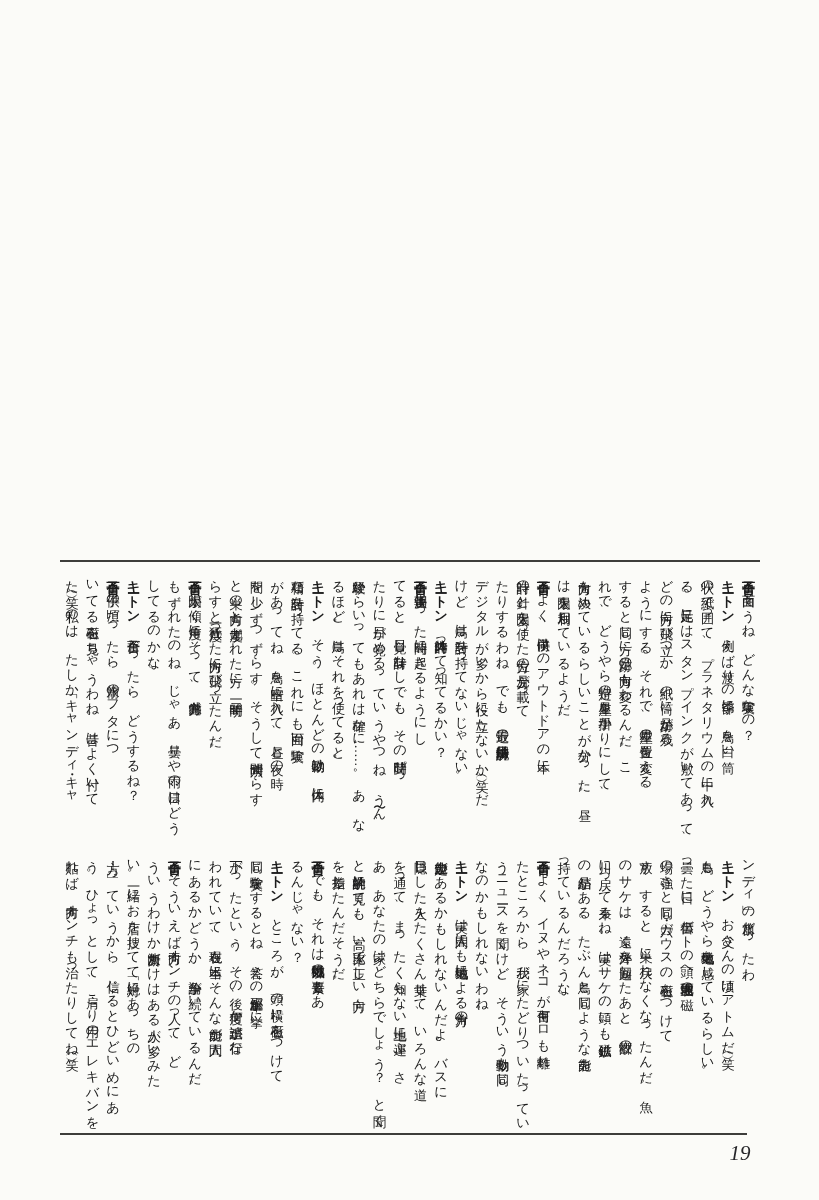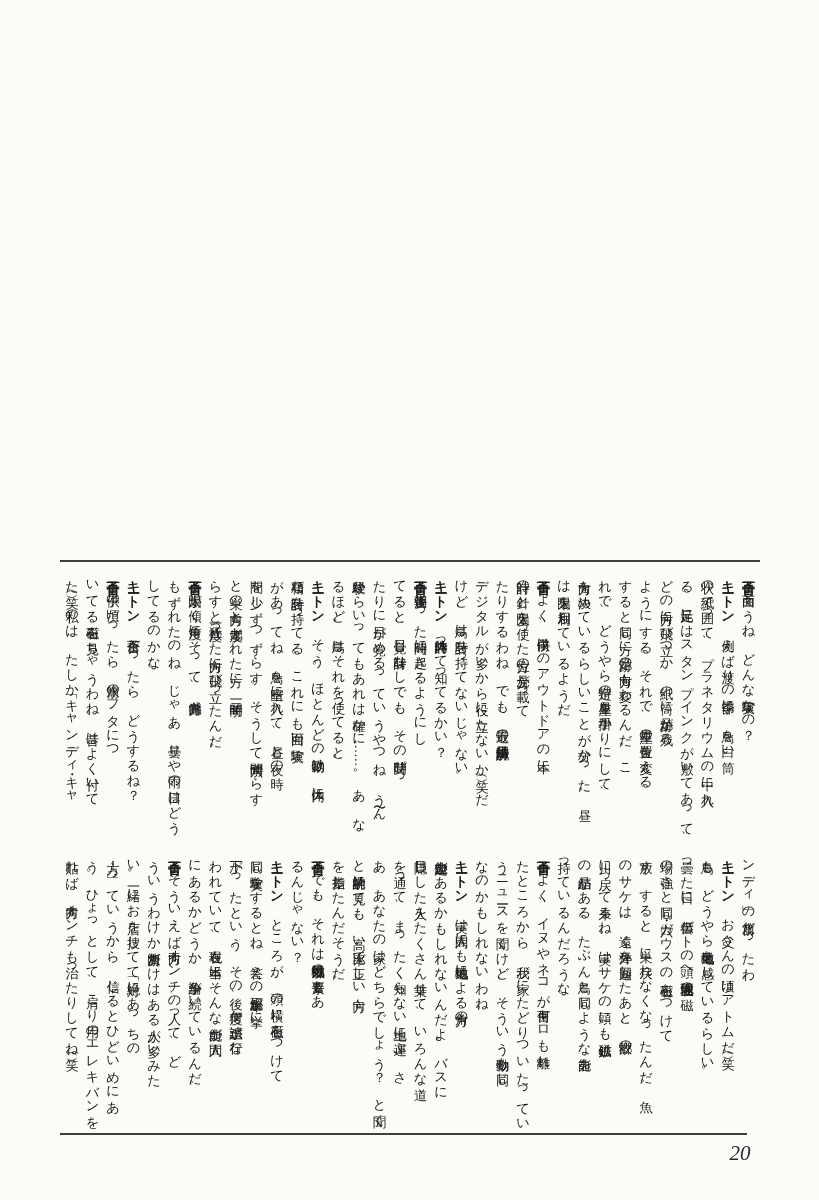--- a/index.html
+++ b/index.html
@@ -148,15 +148,15 @@
       <div class="tcol"><span class="speaker">百合子</span><span>　そういえば方向オンチの人って、ど</span></div>
       <div class="tcol"><span>ういうわけか決断力だけはある人が多いみた</span></div>
       <div class="tcol"><span>い。一緒にお店を捜してて「絶対にあっちの</span></div>
       <div class="tcol"><span>方！」っていうから、信じるとひどいめにあ</span></div>
       <div class="tcol"><span>う。ひょっとして、肩こり用のエレキバンを</span></div>
       <div class="tcol"><span>貼れば、方向オンチも治ったりしてね（笑）。</span></div>
     </section>
 
   <div class="rule bottom"></div>
 
-  <div class="page-number">20</div>
+  <div class="page-number">19</div>
 
 </div>
 
 </body></html>

